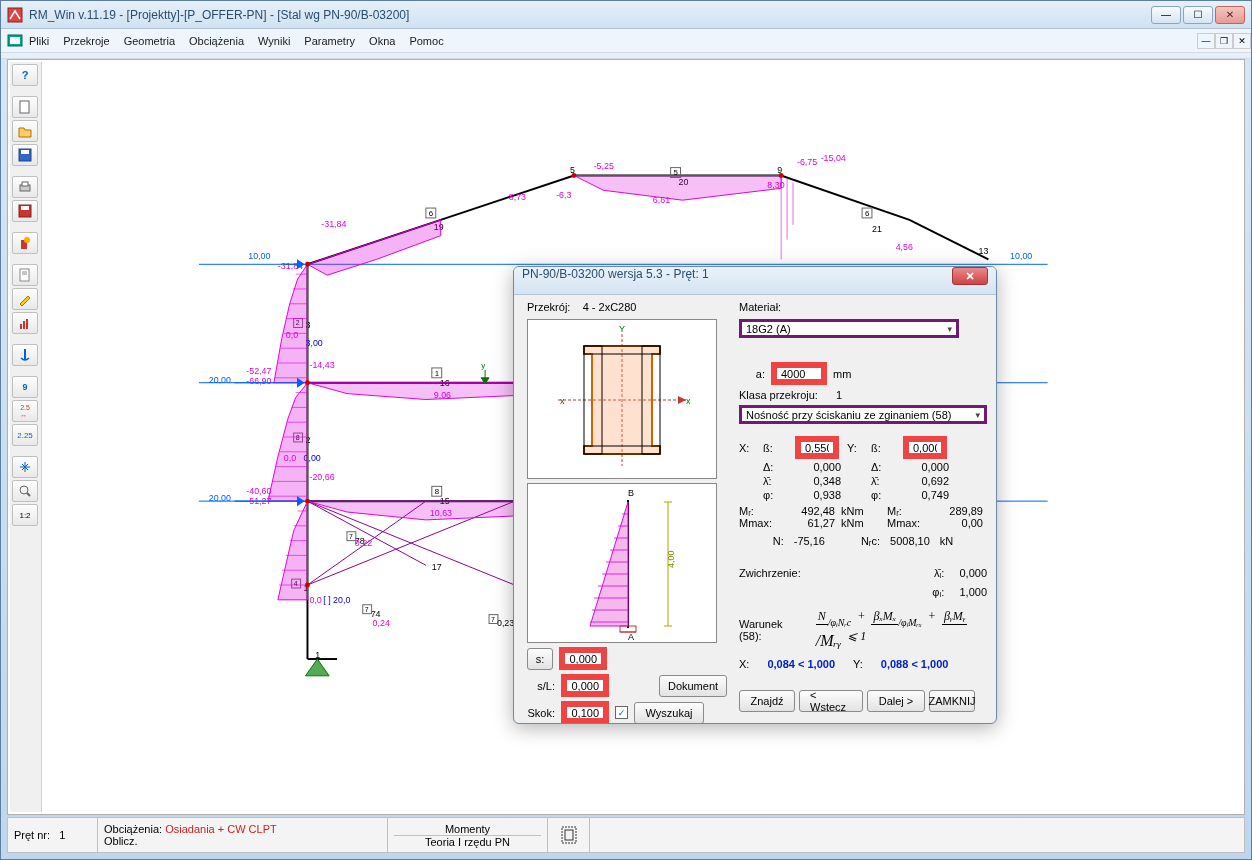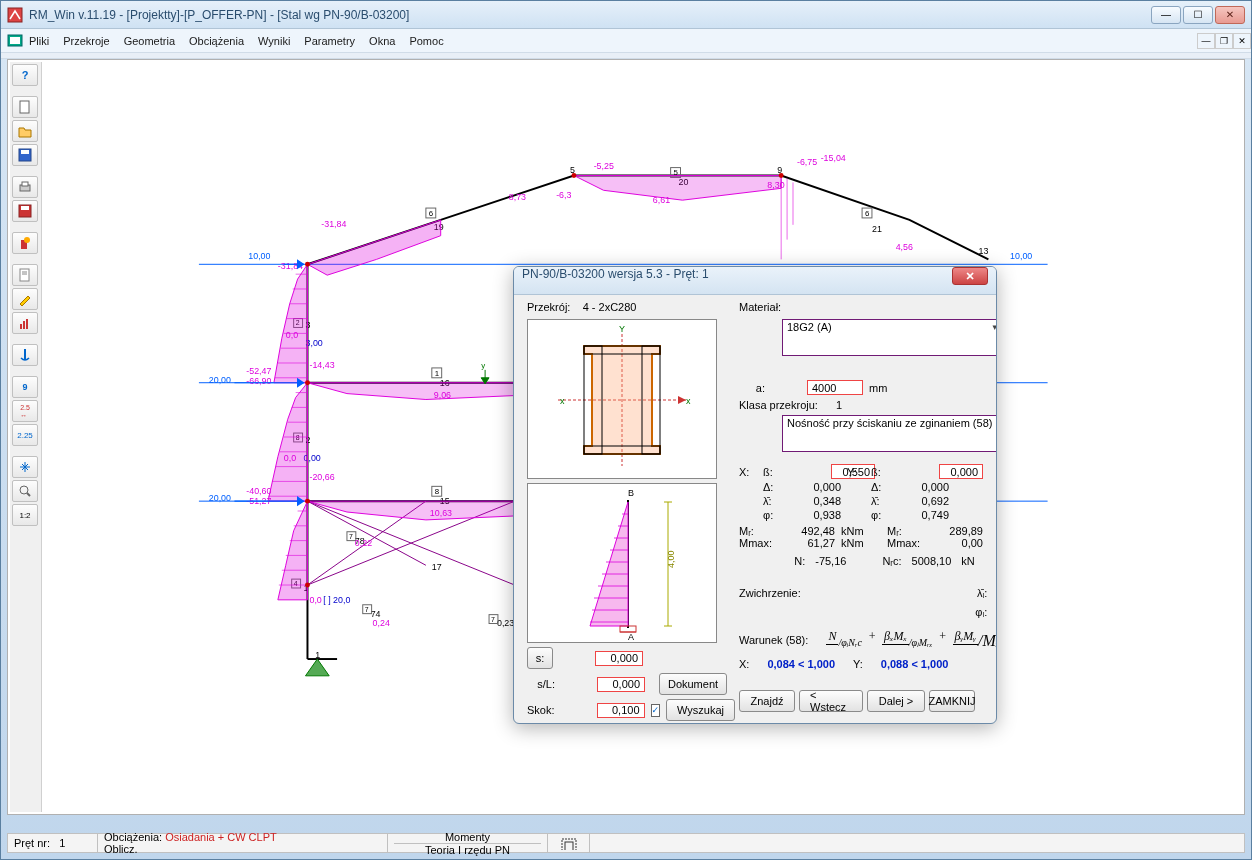--- a/index.html
+++ b/index.html
@@ -115,21 +115,21 @@
 .tool-sep { height: 6px; }
 .canvas {
   position: absolute;
   left: 36px; top: 2px; right: 2px; bottom: 2px;
   background: #fff;
   overflow: hidden;
 }
 .status-bar {
   position: absolute;
   left: 6px; right: 6px; bottom: 6px;
-  height: 20px;
+  height: 36px;
   background: #f4f4f4;
   border: 1px solid #c0c0c0;
   display: flex;
   align-items: flex-end;
   font-size: 11px;
 }
 .status-cell {
   border-right: 1px solid #c0c0c0;
   height: 100%;
   padding: 2px 6px;
@@ -177,44 +177,42 @@
   border: 1px solid #888;
   background: #fff;
   width: 190px;
 }
 .cross-section-box { height: 160px; }
 .diagram-box { height: 160px; margin-top:4px;}
 .right-panel { display:flex; flex-direction:column; gap:4px; }
 .field-row { display:flex; align-items:center; gap:6px; }
 .select {
   background: #fff;
-  border: 1px solid #701a75;
-  height: 37px;
+  border: 3px solid #701a75;
+  height: 19px;
   padding: 1px 18px 1px 4px;
   position: relative;
   font-size:11px;
   cursor:pointer;
   width: 220px;
-  margin-left: 43px;
 }
 .select::after {
   content:"▾";
   position:absolute; right:4px; top:2px;
   font-size:9px; color:#444;
 }
 .select.wide { width: 248px; }
 input.txt {
-  border: 1px solid #ef4444;
+  border: 6px solid #ef4444;
   background:#fff;
-  height: 15px;
+  height: 23px;
   padding: 0 4px;
   font-size:11px;
   width: 48px;
   text-align:right;
-  margin-left:36px;
 }
 .coef-grid {
   display:grid;
   grid-template-columns: 18px 26px 46px 18px 26px 46px;
   gap: 2px 6px;
   font-size: 11px;
   align-items:center;
 }
 .coef-grid .hdr { font-weight:normal; }
 .val { text-align:right; }

